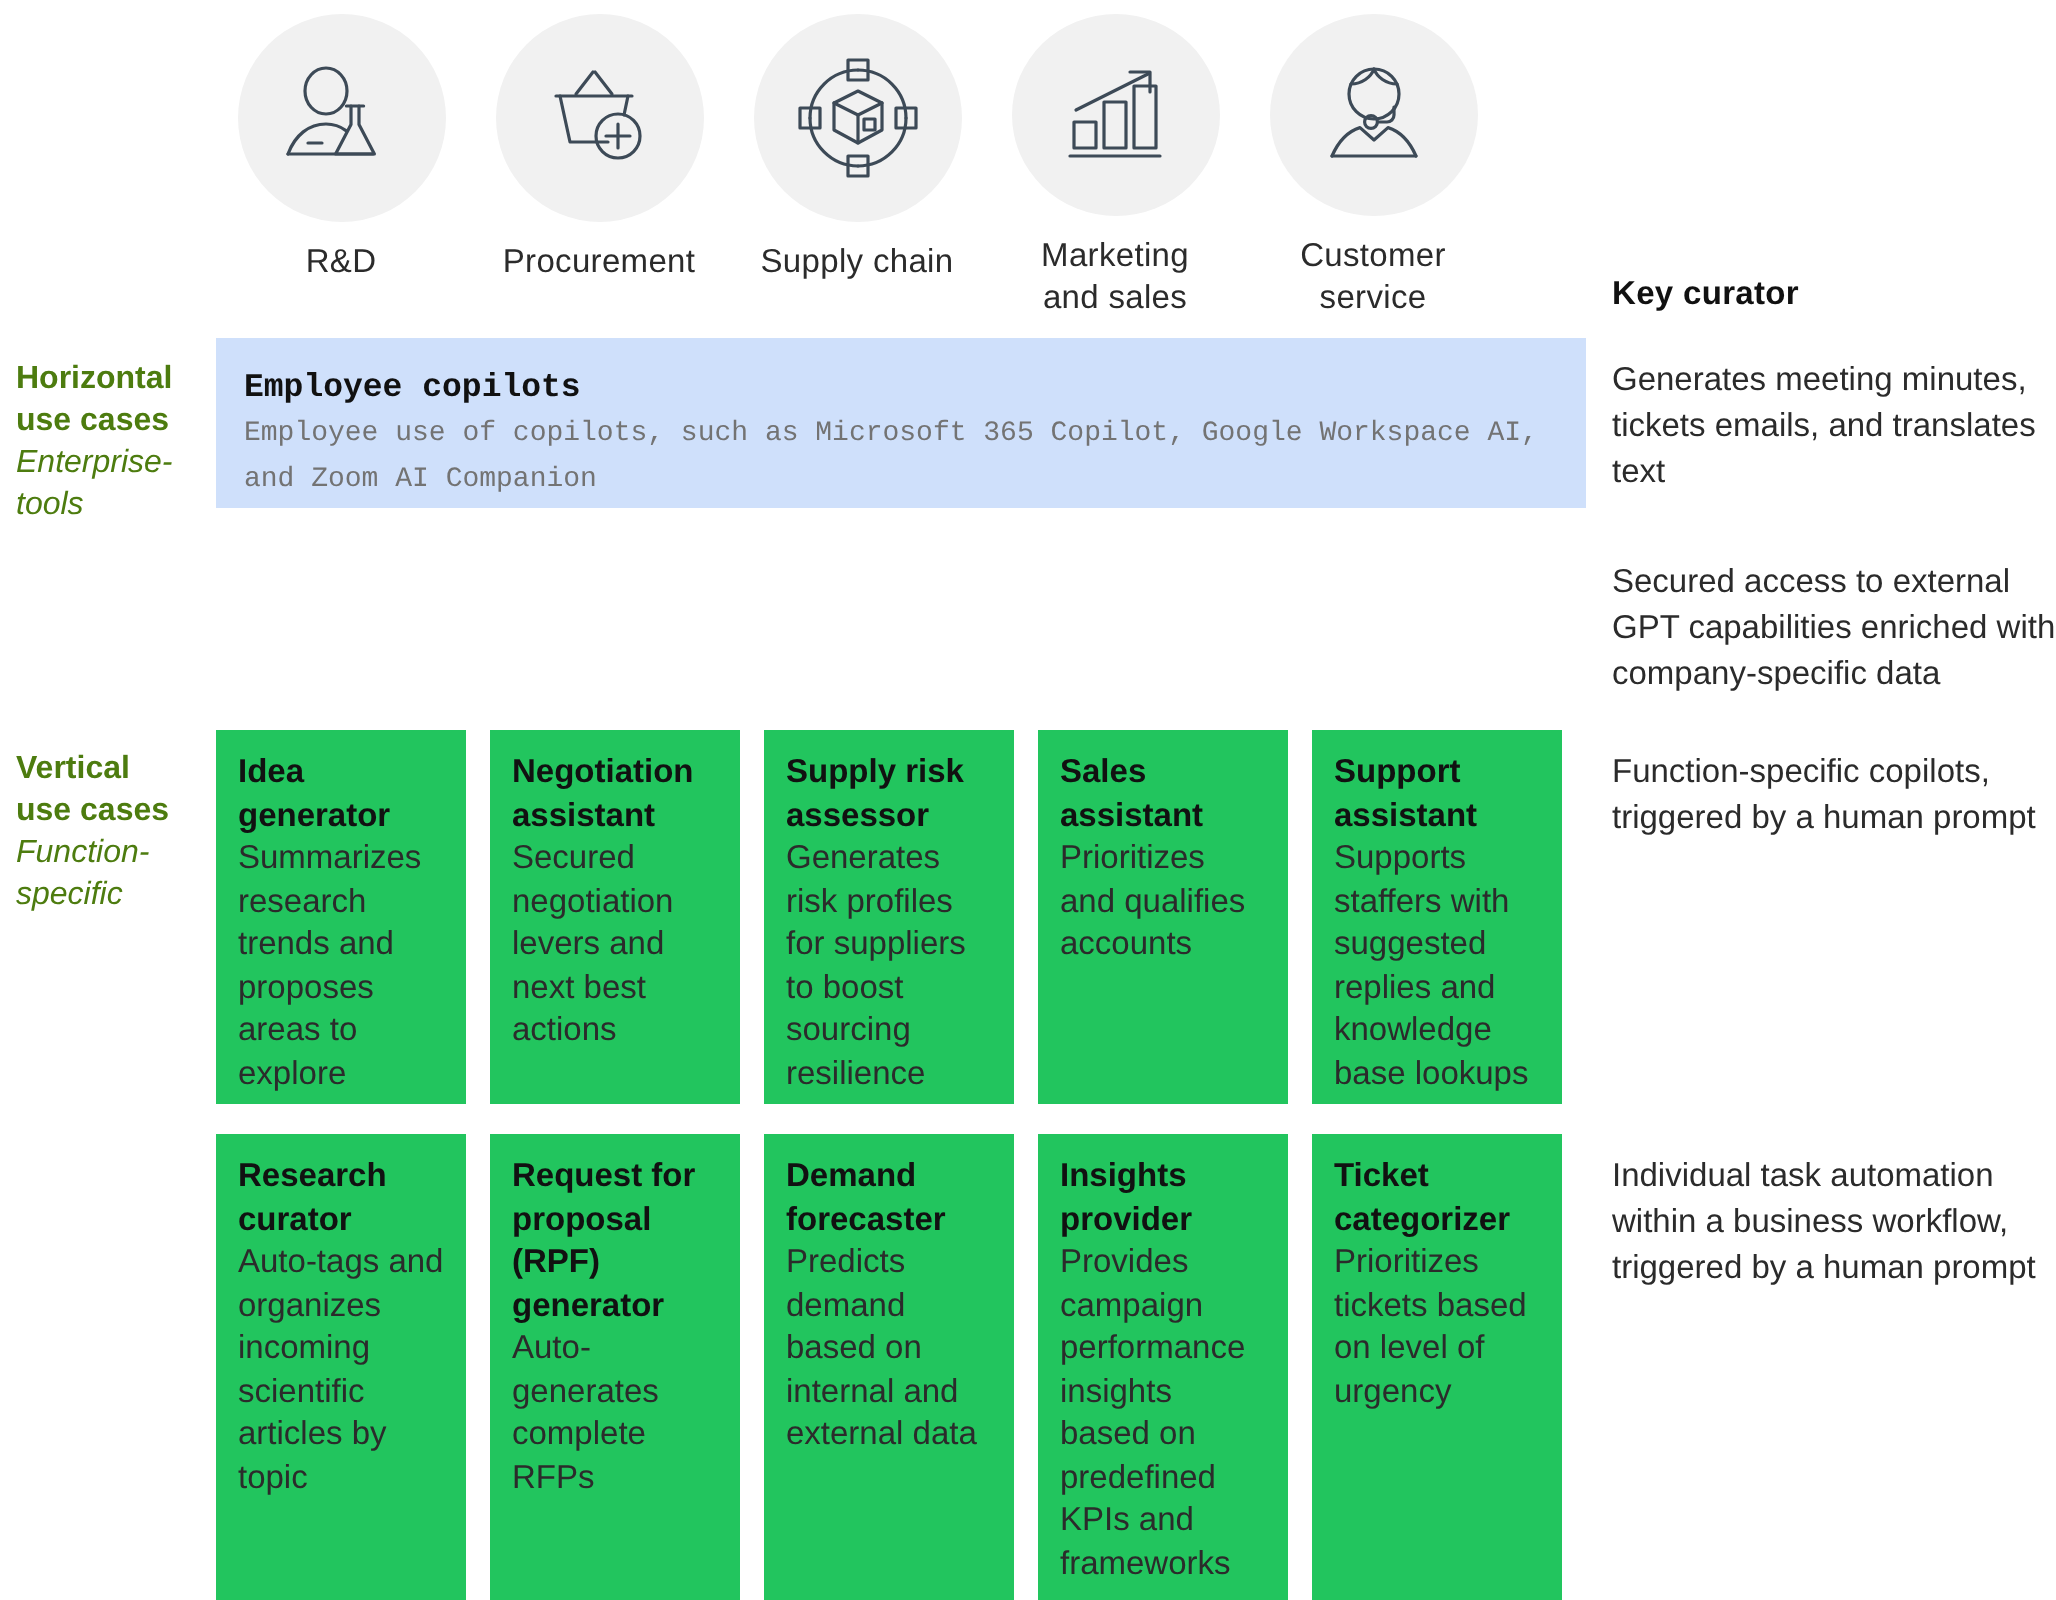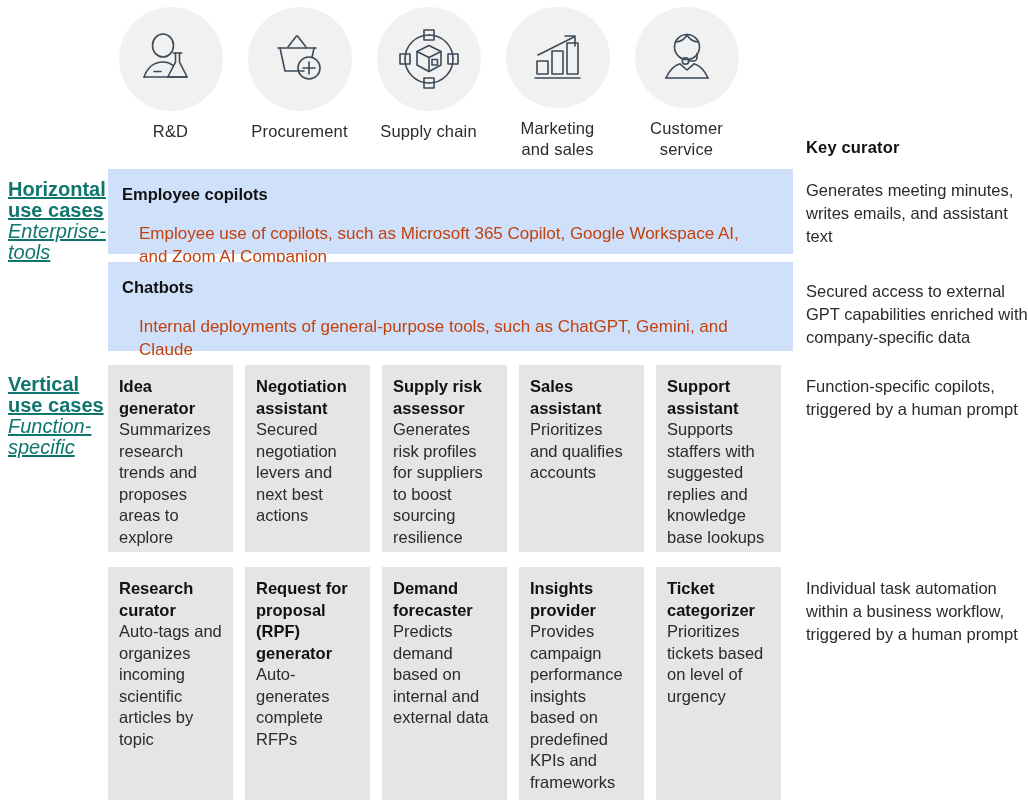--- a/index.html
+++ b/index.html
@@ -73,24 +73,23 @@
     font-weight: bold;
     color: #111;
     letter-spacing: 0.01em;
   }
 
   
   .row-label {
     position: absolute;
     left: 8px;
     width: 96px;
-    font-size: 20px;
+    font-size: 16px;
     line-height: 21px;
-    color: #0f766e;
-    text-decoration: underline;
+    color: #4d7c0f;
   }
   .row-label .strong {
     font-weight: bold;
     display: block;
   }
   .row-label .ital {
     font-style: italic;
     display: block;
   }
   #label-horizontal { top: 179px; }
@@ -98,35 +97,35 @@
 
   
   .band {
     position: absolute;
     left: 108px;
     width: 685px;
     background: #cfe0fb;
     box-sizing: border-box;
     padding: 14px 14px 14px 14px;
   }
-  #band-copilots { top: 169px; height: 85px; }
+  #band-copilots { top: 169px; height: 85px; font-family: Liberation Mono, monospace; }
   #band-chatbots { top: 262px; height: 89px; }
 
   .band-title {
     font-size: 16.5px;
     font-weight: bold;
     line-height: 22px;
     color: #111;
     margin: 0 0 1px 0;
   }
   .band-desc {
-    font-size: 17px;
+    font-size: 14px;
     line-height: 23px;
-    color: #c2410c;
-    margin: 17px;
+    color: #737373;
+    margin: 0;
     max-width: 650px;
   }
 
   
   .kf-note {
     position: absolute;
     left: 806px;
     width: 222px;
     font-size: 16.5px;
     line-height: 23px;
@@ -143,21 +142,21 @@
     left: 108px;
     width: 685px;
     display: flex;
     gap: 12px;
   }
   #card-row-1 { top: 365px; height: 187px; }
   #card-row-2 { top: 567px; height: 233px; }
 
   .card {
     width: 125px;
-    background: #e5e5e5;
+    background: #22c55e;
     box-sizing: border-box;
     padding: 11px 11px 10px 11px;
   }
   #card-row-1 .card { height: 187px; }
   #card-row-2 .card { height: 233px; }
 
   .card-title {
     font-size: 16.5px;
     font-weight: bold;
     line-height: 21.5px;
@@ -266,26 +265,22 @@
     <span class="strong" style="white-space:pre-line">Horizontal
 use cases</span>
     <span class="ital" style="white-space:pre-line">Enterprise-
 tools</span>
   </div>
 
   <div class="band" id="band-copilots">
     <p class="band-title">Employee copilots</p>
     <p class="band-desc">Employee use of copilots, such as Microsoft 365 Copilot, Google Workspace AI, and Zoom AI Companion</p>
   </div>
-  <div class="kf-note" id="kf-copilots">Generates meeting minutes, writes emails, and assistant text</div>
-
-  <div class="band" id="band-chatbots">
-    <p class="band-title">Chatbots</p>
-    <p class="band-desc">Internal deployments of general-purpose tools, such as ChatGPT, Gemini, and Claude</p>
-  </div>
+  <div class="kf-note" id="kf-copilots">Generates meeting minutes, tickets emails, and translates text</div>
+
   <div class="kf-note" id="kf-chatbots">Secured access to external GPT capabilities enriched with company-specific data</div>
 
   <div class="row-label" id="label-vertical">
     <span class="strong" style="white-space:pre-line">Vertical
 use cases</span>
     <span class="ital" style="white-space:pre-line">Function-
 specific</span>
   </div>
 
   <div class="card-row" id="card-row-1">

